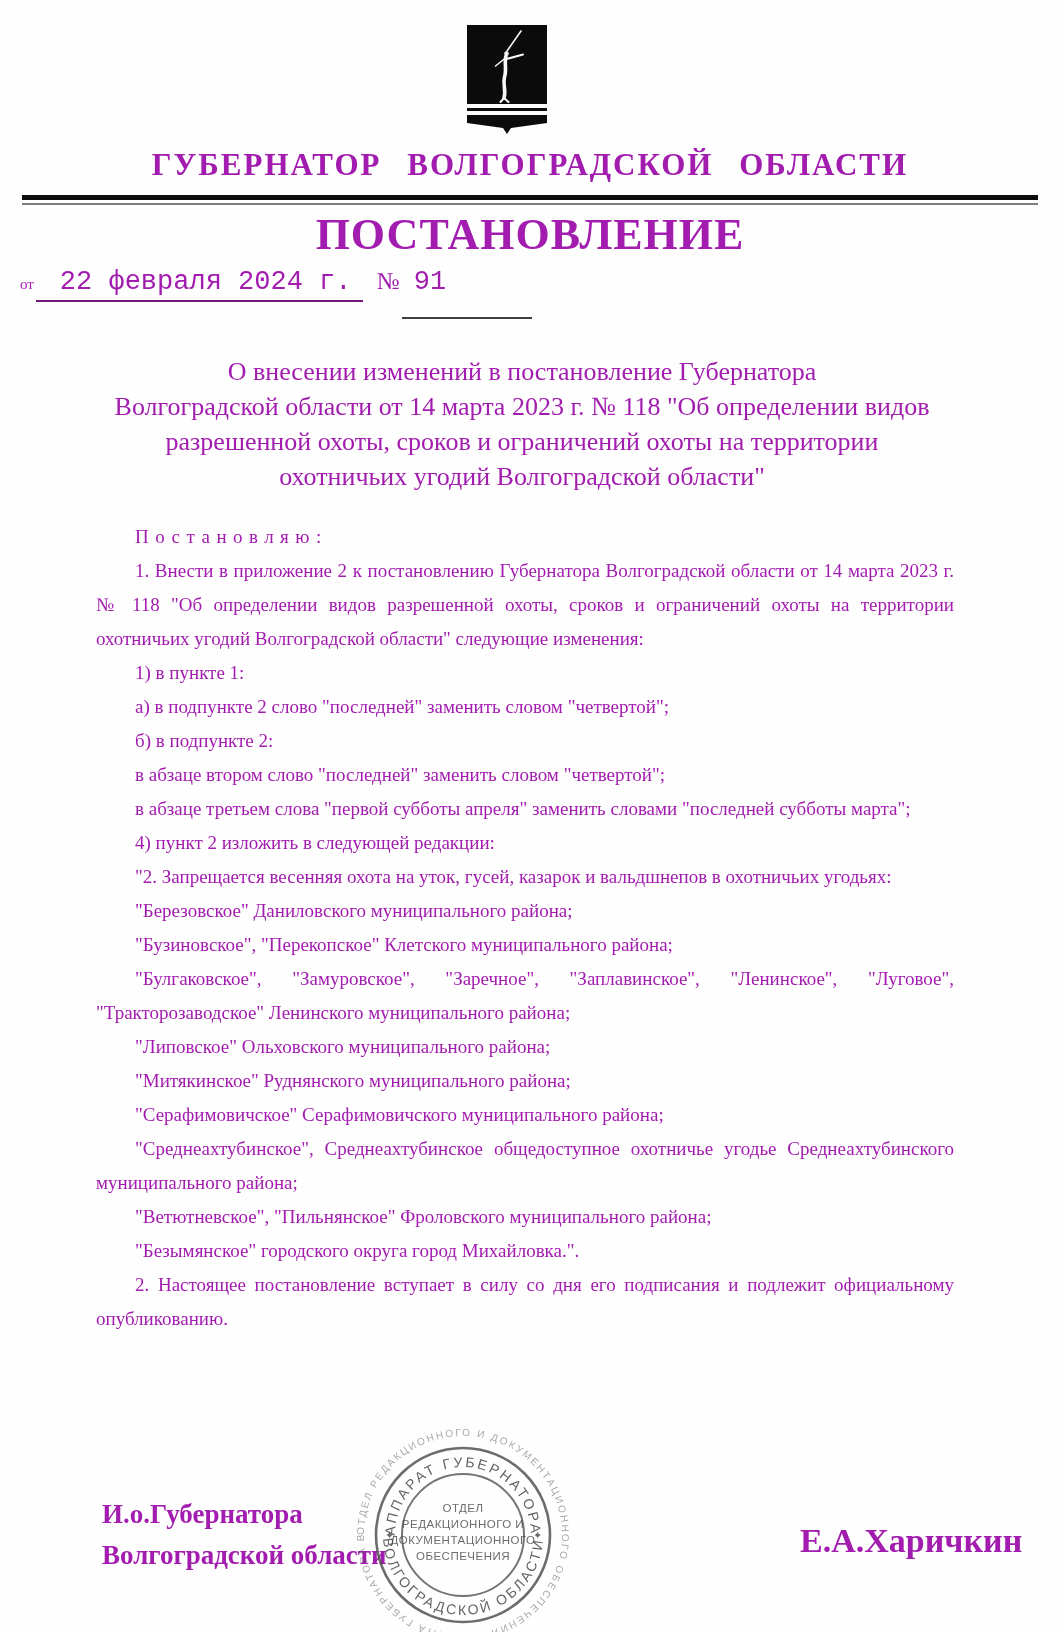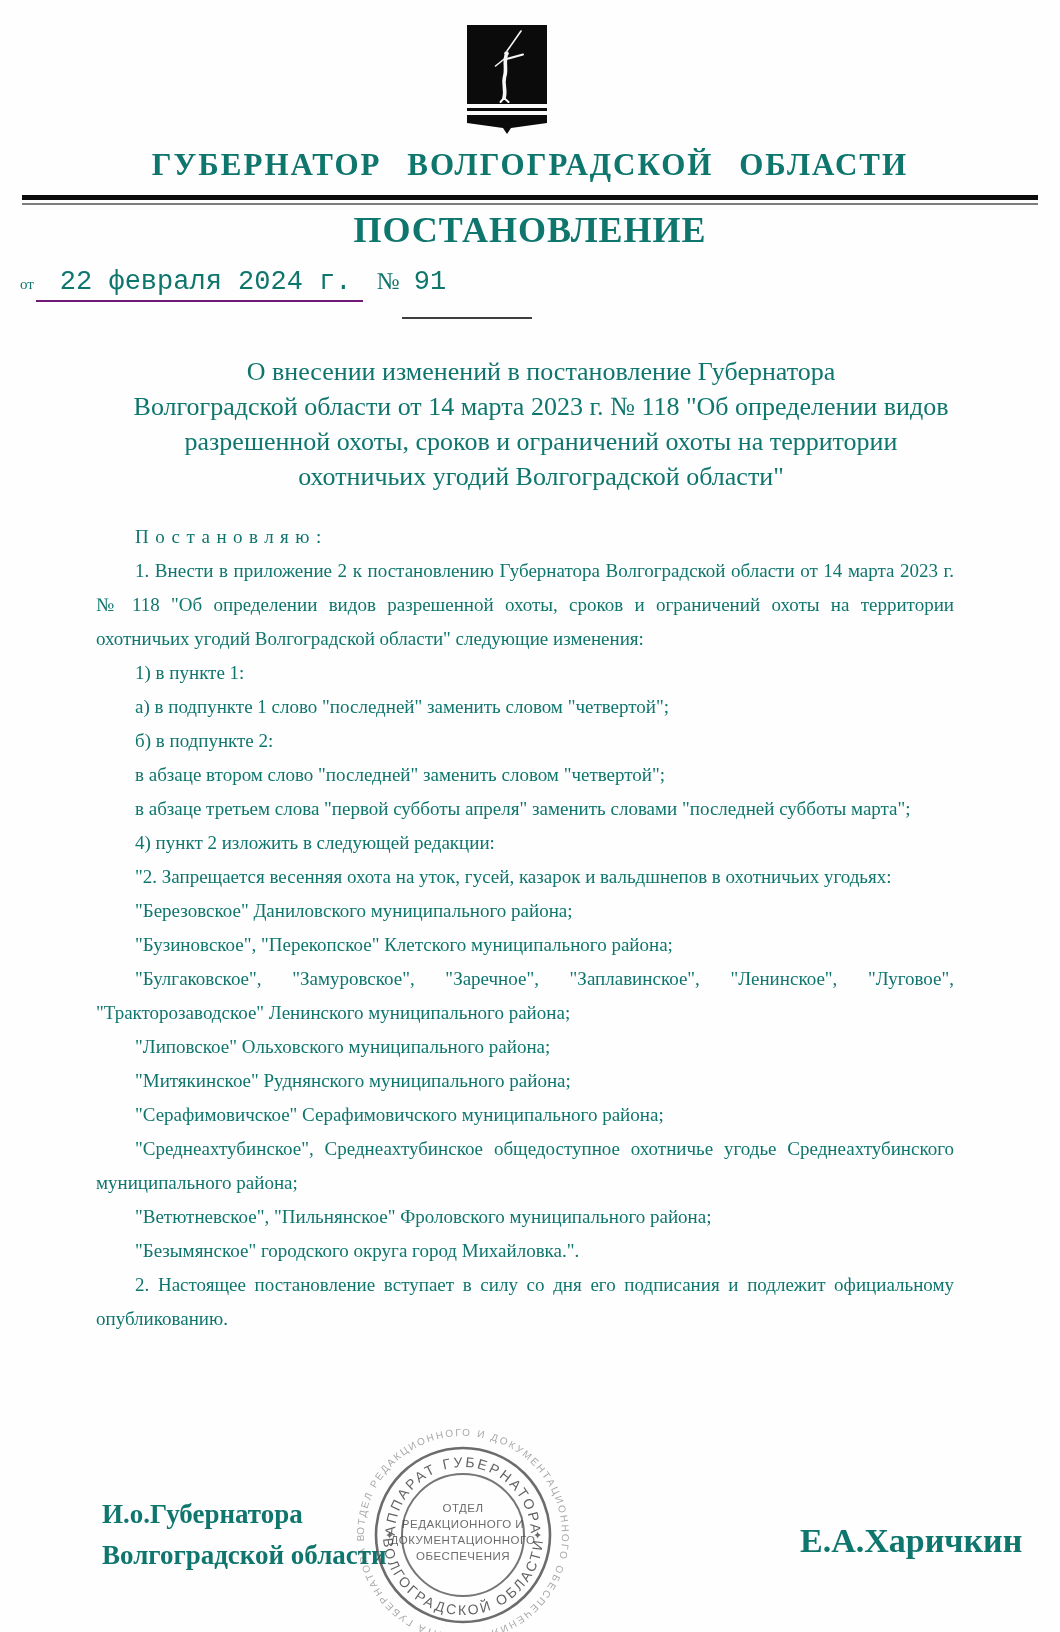--- a/index.html
+++ b/index.html
@@ -1,48 +1,48 @@
 <!DOCTYPE html>
 <html lang="ru"><head>
 <meta charset="utf-8">
 <style>
   html,body{margin:0;padding:0;background:#ffffff;}
   .page{
     position:relative;width:1060px;height:1632px;background:#fefefe;
-    overflow:hidden;font-family:"Liberation Serif",serif;color:#0f766e;
+    overflow:hidden;font-family:"Liberation Serif",serif;color:#a21caf;
   }
   
   .emblem{position:absolute;left:466px;top:24px;width:82px;height:112px;}
   
   .org-title{
     position:absolute;top:147px;left:0;width:100%;text-align:center;
     font-size:31px;font-weight:700;letter-spacing:2px;word-spacing:16px;white-space:nowrap;
   }
   .rule-thick{position:absolute;top:195px;left:22px;width:1016px;height:5px;background:#0c0c0c;}
   .rule-thin{position:absolute;top:203px;left:22px;width:1016px;height:2px;background:#7d7d7d;}
   .doc-type{
     position:absolute;top:209px;left:0;width:100%;text-align:center;
-    font-size:36px;font-weight:700;letter-spacing:1px;
+    font-size:44px;font-weight:700;letter-spacing:1px;
   }
   
   .date-row{position:absolute;top:267px;left:20px;display:flex;align-items:baseline;}
   .from-label{font-size:15px;}
   .date-underline{
     display:inline-block;width:303px;border-bottom:2px solid #701a75;
     padding:0 0 3px 24px;margin-left:2px;
   }
   .date-value{font-family:"Liberation Mono",monospace;font-size:27px;white-space:nowrap;}
   .num-label{font-size:24px;margin-left:14px;}
   .num-underline{
     display:inline-block;width:118px;border-bottom:2px solid #3f3f3f;
     padding:0 0 20px 12px;margin-left:2px;
   }
   .num-value{font-family:"Liberation Mono",monospace;font-size:27px;}
   
-  .title{position:absolute;top:354px;left:111px;width:860px;text-align:center;
+  .title{position:absolute;top:354px;left:92px;width:860px;text-align:center;
     font-size:26px;line-height:35px;}
   
   .body{position:absolute;top:520px;left:96px;width:858px;font-size:19px;}
   .body p{margin:0;text-indent:39px;text-align:justify;line-height:34px;}
   .body p.resolve{letter-spacing:.34em;text-align:left;}
   
   .sig-left{position:absolute;top:1494px;left:102px;font-size:27px;font-weight:700;line-height:41px;}
   .sig-name{position:absolute;top:1522px;left:800px;font-size:34px;font-weight:700;}
   
   .stamp{position:absolute;left:348px;top:1420px;width:230px;height:230px;}
@@ -89,21 +89,21 @@
     <div>О внесении изменений в постановление Губернатора</div>
     <div>Волгоградской области от 14 марта 2023 г. № 118 "Об определении видов</div>
     <div>разрешенной охоты, сроков и ограничений охоты на территории</div>
     <div>охотничьих угодий Волгоградской области"</div>
   </div>
 
   <div class="body">
     <p class="resolve">Постановляю:</p>
     <p>1. Внести в приложение 2 к постановлению Губернатора Волгоградской области от 14 марта 2023 г. № 118 "Об определении видов разрешенной охоты, сроков и ограничений охоты на территории охотничьих угодий Волгоградской области" следующие изменения:</p>
     <p>1) в пункте 1:</p>
-    <p>а) в подпункте 1 слово "последней" заменить словом "четвертой";</p>
+    <p>а) в подпункте 2 слово "последней" заменить словом "четвертой";</p>
     <p>б) в подпункте 2:</p>
     <p>в абзаце втором слово "последней" заменить словом "четвертой";</p>
     <p>в абзаце третьем слова "первой субботы апреля" заменить словами "последней субботы марта";</p>
     <p>4) пункт 2 изложить в следующей редакции:</p>
     <p>"2. Запрещается весенняя охота на уток, гусей, казарок и вальдшнепов в охотничьих угодьях:</p>
     <p>"Березовское" Даниловского муниципального района;</p>
     <p>"Бузиновское", "Перекопское" Клетского муниципального района;</p>
     <p>"Булгаковское", "Замуровское", "Заречное", "Заплавинское", "Ленинское", "Луговое", "Тракторозаводское" Ленинского муниципального района;</p>
     <p>"Липовское" Ольховского муниципального района;</p>
     <p>"Митякинское" Руднянского муниципального района;</p>

